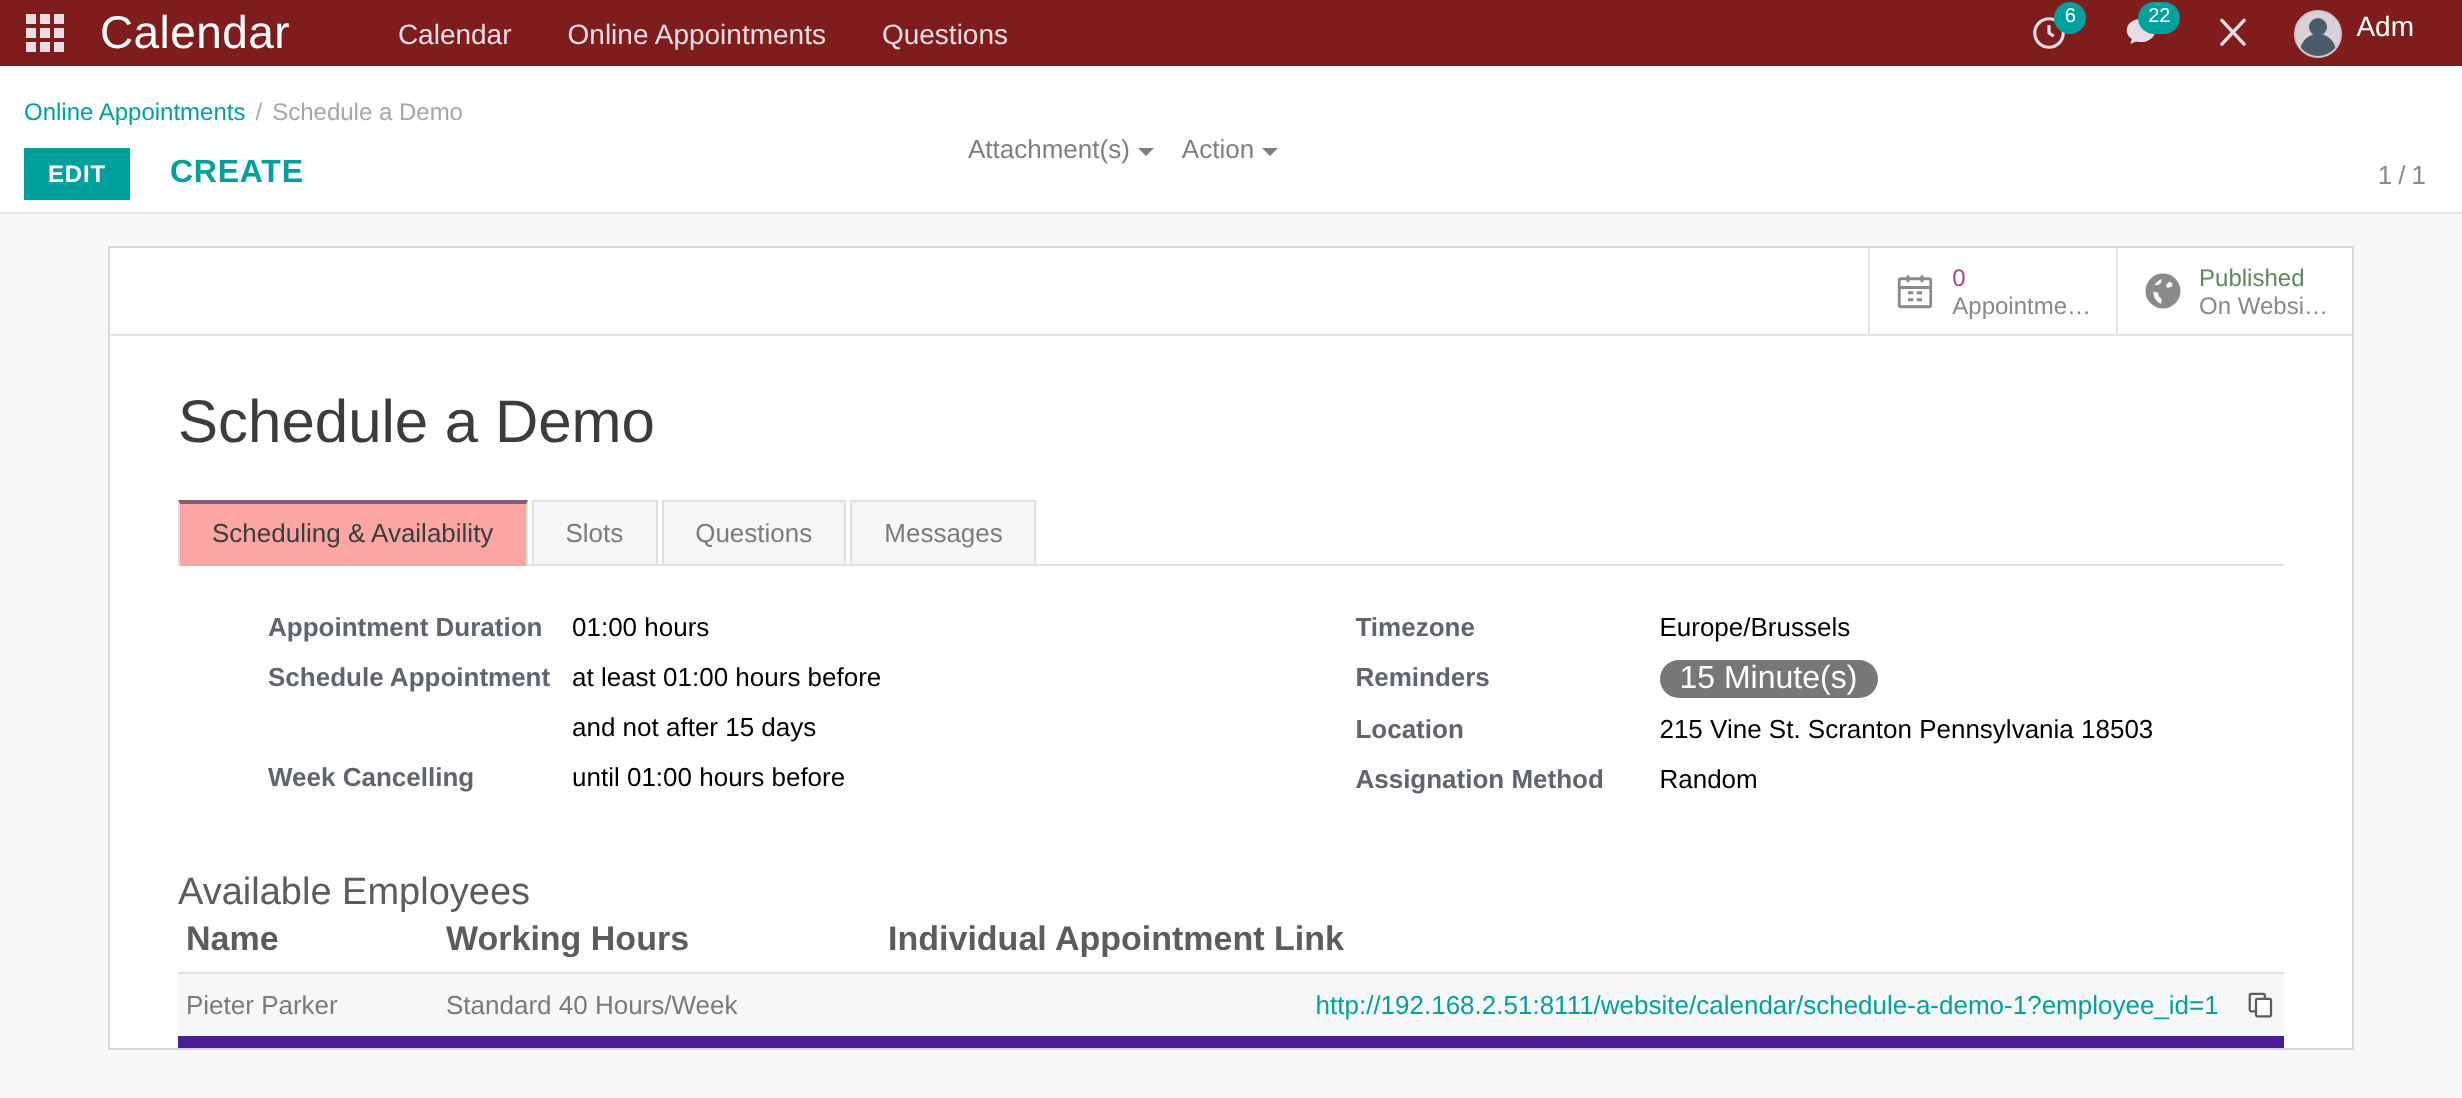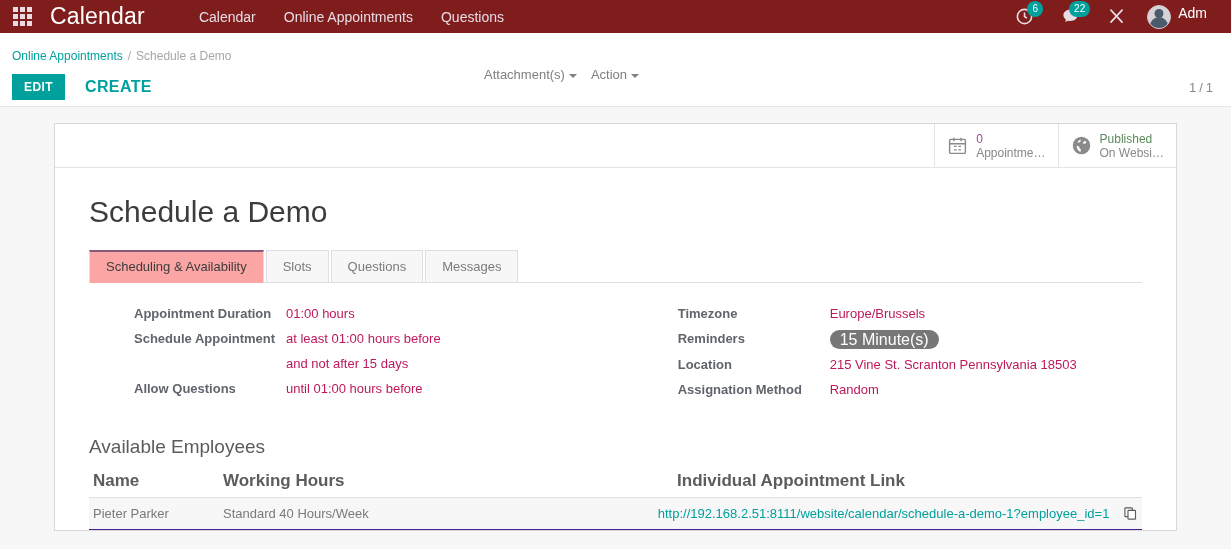--- a/index.html
+++ b/index.html
@@ -105,36 +105,36 @@
     padding-top:7px;
   }
 
   
   .fields { display:flex; padding:22px 0 0 0; }
   .col { width:50%;margin-left:45px; }
   .col.right { padding-left:18px; }
   .frow { display:flex; align-items:flex-start; margin-bottom:7px; min-height:17px; }
   .flabel { font-weight:700; color:#60646c; width:152px; flex:none; font-size:13px; line-height:18px; }
   .col.right .flabel { width:152px; }
-  .fval { color:#be185d; font-size:13px; line-height:18px;text-align:center; }
+  .fval { color:#000000; font-size:13px; line-height:18px;text-align:center; }
   .tag-badge {
     display:inline-block; background:#777; color:#fff; border-radius:10px;
     padding:2px 10px; font-size:16px; line-height:15px; font-weight:400;
   }
 
   
-  .section-title { font-size:19px; color:#5c5c5c; font-weight:400; margin:30px 0 11px 0; }
+  .section-title { font-size:19px; color:#5c5c5c; font-weight:400; margin:30px 0 0 0; }
   table.emp { width:100%; border-collapse:collapse; font-size:13px; }
   table.emp th {
     text-align:left; font-weight:700; color:#5c5c5c; padding:2px 4px 6px 4px;
     border-bottom:1px solid #e0e0e0; font-size:17px;
   }
-  table.emp th.right { text-align:center; }
+  table.emp th.right { text-align:left; }
   table.emp td { padding:8px 4px; color:#7a7a7a; background:#f7f7f7; }
-  table.emp tr.row td { border-bottom:1px solid #4c1d95; }
+  table.emp tr.row td { border-bottom:6px solid #4c1d95; }
   td.link-cell { text-align:right; white-space:nowrap; }
   td.link-cell a { color:#00a09d; text-decoration:none; font-size:13px; }
   .copy-icon { display:inline-block; margin-left:10px; vertical-align:-3px; cursor:pointer; }
 </style>
 </head>
 <body>
 
 <div class="navbar">
   <div class="apps-btn">
     <span class="apps-grid">
@@ -250,21 +250,21 @@
           </div>
           <div class="frow">
             <span class="flabel">Schedule Appointment</span>
             <span class="fval">at least 01:00 hours before</span>
           </div>
           <div class="frow">
             <span class="flabel"></span>
             <span class="fval">and not after 15 days</span>
           </div>
           <div class="frow">
-            <span class="flabel">Allow Questions</span>
+            <span class="flabel">Week Cancelling</span>
             <span class="fval">until 01:00 hours before</span>
           </div>
         </div>
 
         <div class="col right">
           <div class="frow">
             <span class="flabel">Timezone</span>
             <span class="fval">Europe/Brussels</span>
           </div>
           <div class="frow">

